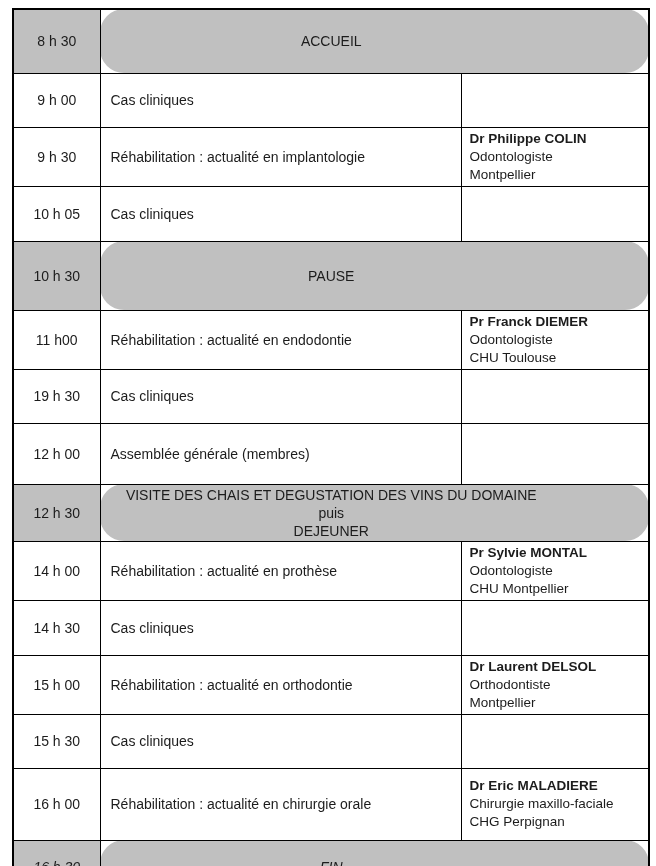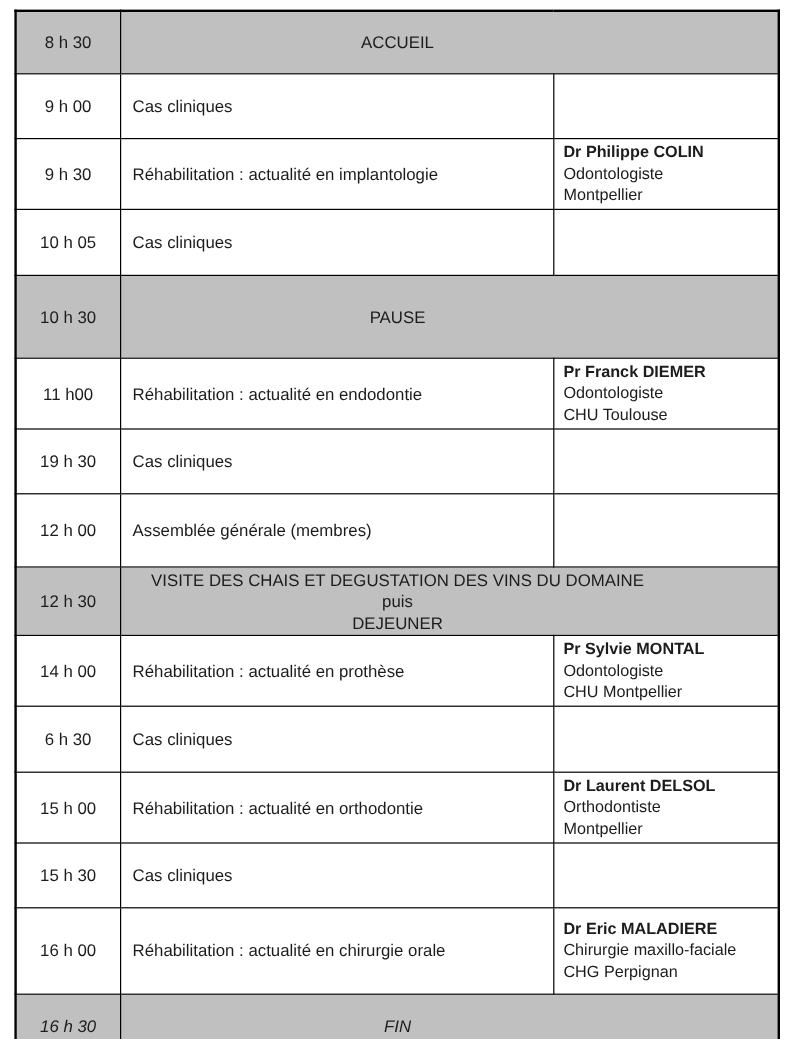--- a/index.html
+++ b/index.html
@@ -38,20 +38,21 @@
     text-align: center;
     font-size: 14px;
     padding: 0 2px;
   }
   td.banner-cell {
     text-align: center;
     font-size: 14px;
     line-height: 18px;
     
     padding-right: 87px;
+    border-radius: 24px;
   }
   td.topic {
     font-size: 14px;
     padding-left: 10px;
     padding-right: 4px;
   }
   td.speaker {
     font-size: 13.5px;
     line-height: 18px;
     padding: 2px 3px 2px 8px;
@@ -77,21 +78,21 @@
 <body>
 
 <div class="page">
   <table class="program">
     <colgroup>
       <col class="c-time">
       <col class="c-topic">
       <col class="c-speaker">
     </colgroup>
     <tbody>
-        <tr class="banner-row" style="height: 52px;">
+        <tr class="banner-row" style="height: 64px;">
           <td class="time">8 h 30</td>
           <td class="banner-cell" colspan="2"><span>ACCUEIL</span></td>
         </tr>
         <tr class="session-row" style="height: 54px;">
           <td class="time">9 h 00</td>
           <td class="topic">Cas cliniques</td>
           <td class="speaker"></td>
         </tr>
         <tr class="session-row" style="height: 55px;">
           <td class="time">9 h 30</td>
@@ -125,21 +126,21 @@
         <tr class="banner-row" style="height: 54px;">
           <td class="time">12 h 30</td>
           <td class="banner-cell" colspan="2"><span>VISITE DES CHAIS ET DEGUSTATION DES VINS DU DOMAINE</span><br><span>puis</span><br><span>DEJEUNER</span></td>
         </tr>
         <tr class="session-row" style="height: 55px;">
           <td class="time">14 h 00</td>
           <td class="topic">Réhabilitation : actualité en prothèse</td>
           <td class="speaker"><span class="spk-name">Pr Sylvie MONTAL</span><br><span>Odontologiste</span><br><span>CHU Montpellier</span></td>
         </tr>
         <tr class="session-row" style="height: 55px;">
-          <td class="time">6 h 30</td>
+          <td class="time">14 h 30</td>
           <td class="topic">Cas cliniques</td>
           <td class="speaker"></td>
         </tr>
         <tr class="session-row" style="height: 55px;">
           <td class="time">15 h 00</td>
           <td class="topic">Réhabilitation : actualité en orthodontie</td>
           <td class="speaker"><span class="spk-name">Dr Laurent DELSOL</span><br><span>Orthodontiste</span><br><span>Montpellier</span></td>
         </tr>
         <tr class="session-row" style="height: 54px; margin-left: 48px;">
           <td class="time">15 h 30</td>

